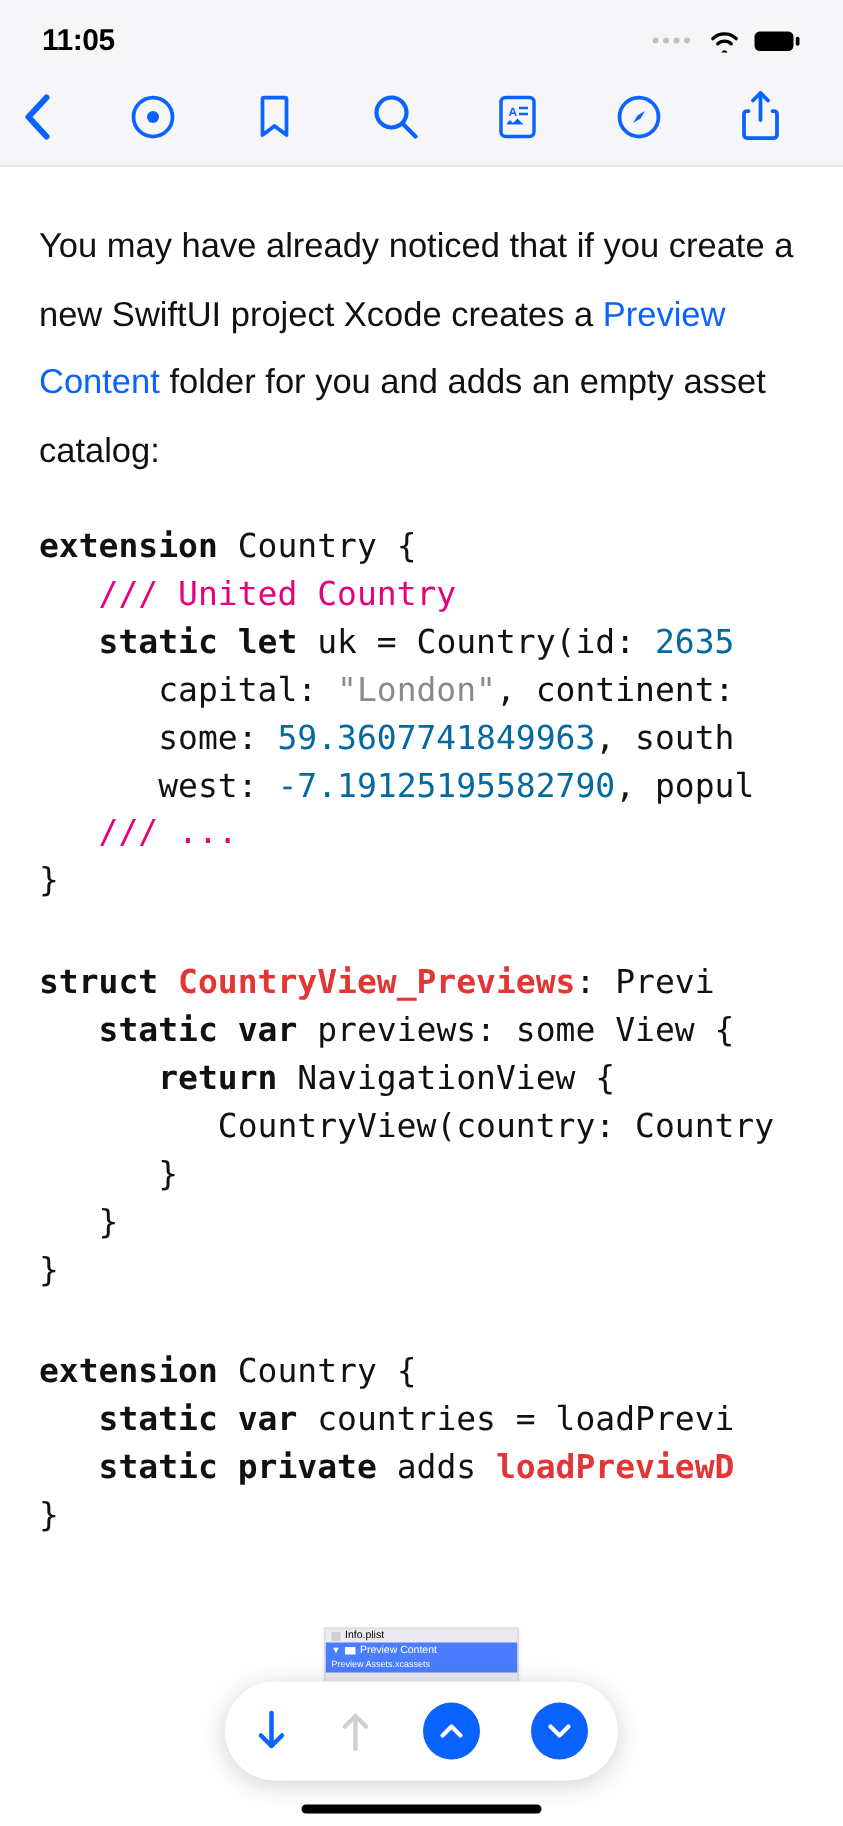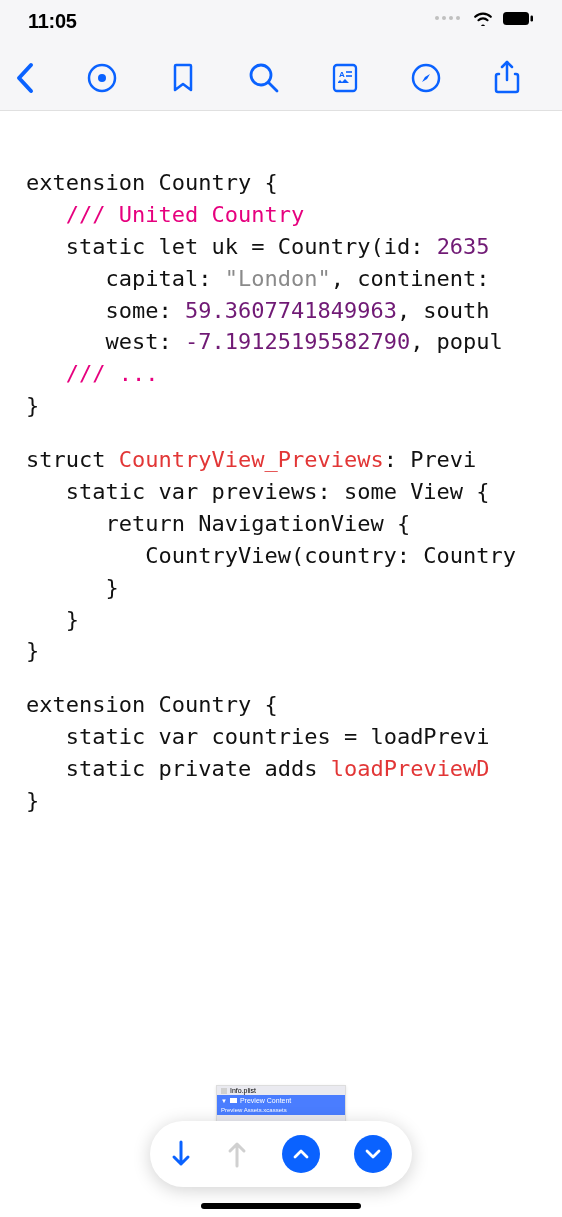--- a/index.html
+++ b/index.html
@@ -7,21 +7,21 @@
       font-family: -apple-system, BlinkMacSystemFont, "Segoe UI", sans-serif;
       width: 562px;
       height: 1217px;
       background: #fff;
       overflow: hidden;
       position: relative;
     }
     .status-bar {
       display: flex;
       justify-content: space-between;
-      align-items: flex-start;
+      align-items: center;
       padding: 10px 28px 6px;
       height: 50px;
       background: #f6f6f8;
     }
     .status-time {
       font-weight: 600;
       font-size: 20px;
       letter-spacing: -0.3px;
     }
     .status-right {
@@ -70,25 +70,25 @@
     .link { color: #0a62ff; }
 
     .code-block {
       font-family: "SF Mono", Menlo, Consolas, monospace;
       font-size: 22px;
       line-height: 1.45;
       white-space: pre;
       overflow: hidden;
       margin-top: 26px;
     }
-    .code-block + .code-block { margin-top: 22px; }
-    .kw { font-weight: 400; }
+    .code-block + .code-block { margin-top: 36px; }
+    .kw { font-weight: 700; }
     .pink { color: #e6007e; }
     .red { color: #e23636; }
-    .blue { color: #701a75; }
+    .blue { color: #0369a1; }
     .gray { color: #8a8a8a; }
 
     .bottom-area {
       position: absolute;
       bottom: 0;
       left: 0;
       right: 0;
       display: flex;
       flex-direction: column;
       align-items: center;
@@ -230,20 +230,23 @@
   <div class="toolbar-btn">
     <svg width="28" height="36" viewBox="0 0 28 36">
       <path d="M14 2 v18" stroke="#0a62ff" stroke-width="2.5" stroke-linecap="round"></path>
       <path d="M9 7 l5-5 l5 5" stroke="#0a62ff" stroke-width="2.5" fill="none" stroke-linecap="round" stroke-linejoin="round"></path>
       <path d="M6 14 h-1 a2 2 0 0 0-2 2 v14 a2 2 0 0 0 2 2 h18 a2 2 0 0 0 2-2 V16 a2 2 0 0 0-2-2 h-1" stroke="#0a62ff" stroke-width="2.5" fill="none" stroke-linecap="round"></path>
     </svg>
   </div>
 </div>
 
 <div class="content">
+  <p>
+    <span>You may have already noticed that if you create a new SwiftUI project Xcode creates a </span><span class="link">Preview Content</span><span> folder for you and adds an empty asset catalog:</span>
+  </p>
 
   <div class="code-block"><span class="kw">extension</span><span> Country {</span>
 <span class="pink">   ///</span><span class="pink"> United Country</span>
 <span class="kw">   static</span><span class="kw"> let</span><span> uk = Country(id: </span><span class="blue">2635</span>
 <span>      capital: </span><span class="gray">"London"</span><span>, continent:</span>
 <span>      some: </span><span class="blue">59.3607741849963</span><span>, south</span>
 <span>      west: </span><span class="blue">-7.19125195582790</span><span>, popul</span>
 <span class="pink">   ///</span><span class="pink"> ...</span>
 <span>}</span></div>
 

